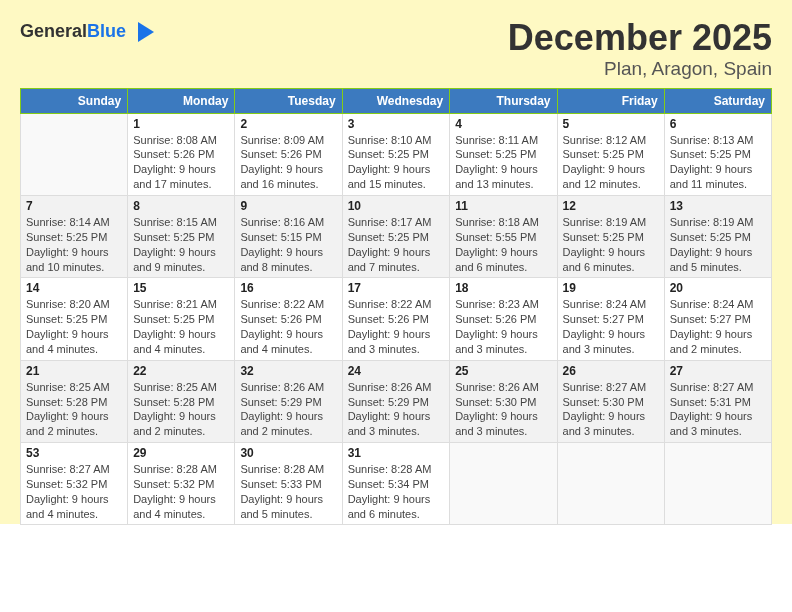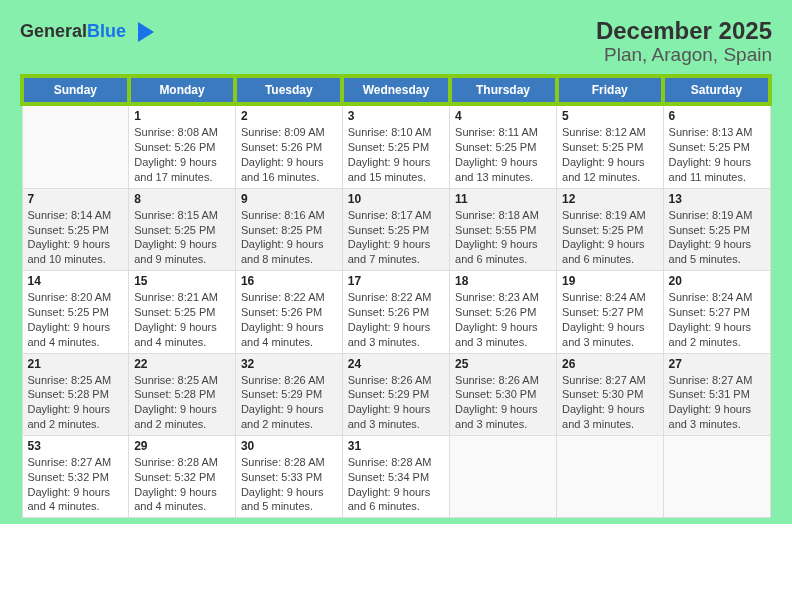--- a/index.html
+++ b/index.html
@@ -6,21 +6,21 @@
     body {
       width: 792px;
       height: 612px;
       font-family: Arial, sans-serif;
       background: #fff;
       overflow: hidden;
     }
     .page {
       width: 792px;
       height: 524px;
-      background: #86efac;
+      background: #fef9c3;
       padding: 18px 20px 3px 20px;
     }
     .header {
       display: flex;
       justify-content: space-between;
       align-items: flex-start;
       margin-bottom: 8px;
     }
     .logo {
       display: flex;
@@ -36,42 +36,42 @@
     .logo-text .blue { color: #1a73e8; }
     .logo-icon {
       width: 28px;
       height: 28px;
       margin-left: 2px;
     }
     .title-block {
       text-align: right;
     }
     .month-title {
-      font-size: 24px;
+      font-size: 36px;
       font-weight: bold;
       color: #333;
       line-height: 1.1;
     }
     .location {
       font-size: 19px;
       color: #555;
     }
     .calendar {
       width: 100%;
       border-collapse: collapse;
       border: 1px solid #ccc;
     }
     .calendar th {
       background: #3c7abf;
       color: #fff;
       font-size: 12px;
       font-weight: bold;
-      text-align: center;
+      text-align: right;
       padding: 5px 6px;
-      border: 4px solid #84cc16;
+      border: 1px solid #84cc16;
     }
     .calendar td {
       border: 1px solid #ddd;
       vertical-align: top;
       padding: 3px 5px;
       width: 108px;
       min-height: 80px;
       background: #fff;
     }
     .calendar td.empty {
@@ -187,21 +187,21 @@
           <td>
             <span class="day-num">8</span>
             <div class="day-info">Sunrise: 8:15 AM
 Sunset: 5:25 PM
 Daylight: 9 hours
 and 9 minutes.</div>
           </td>
           <td>
             <span class="day-num">9</span>
             <div class="day-info">Sunrise: 8:16 AM
-Sunset: 8:25 PM
+Sunset: 5:15 PM
 Daylight: 9 hours
 and 8 minutes.</div>
           </td>
           <td>
             <span class="day-num">10</span>
             <div class="day-info">Sunrise: 8:17 AM
 Sunset: 5:25 PM
 Daylight: 9 hours
 and 7 minutes.</div>
           </td>

